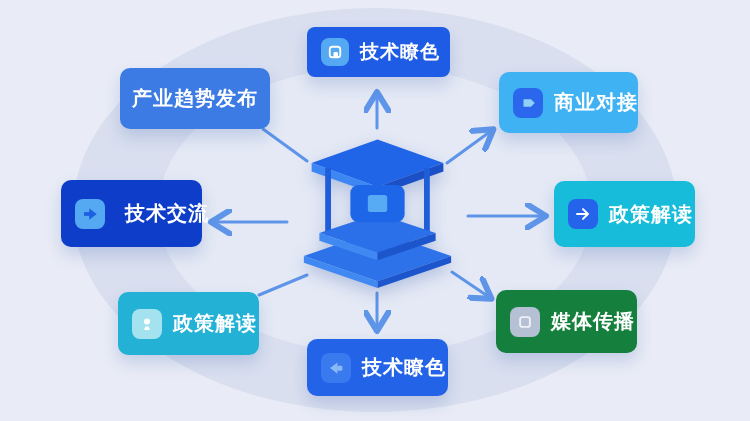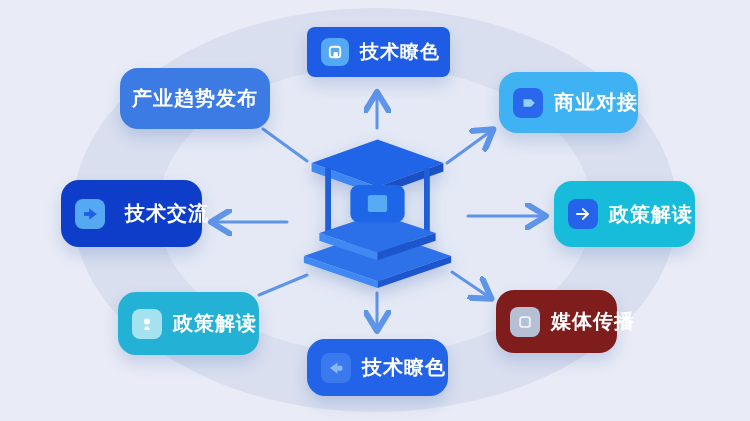--- a/index.html
+++ b/index.html
@@ -7,21 +7,21 @@
   .canvas{
     position:relative;width:750px;height:421px;overflow:hidden;
     background:#e9ecf6;
   }
   .ellipse{position:absolute;border-radius:50%;}
   .ellipse.ring{left:73px;top:8px;width:604px;height:404px;background:#d9dfef;}
   .ellipse.inner{left:158px;top:66px;width:434px;height:288px;background:#e4e9f5;}
 
   .node{
     position:absolute;display:flex;align-items:center;gap:11px;
-    padding:0 14px;border-radius:18px;box-sizing:border-box;
+    padding:0 14px;border-radius:10px;box-sizing:border-box;
     box-shadow:0 8px 16px rgba(30,70,160,.18);
     color:#fff;font-weight:700;letter-spacing:1px;
   }
   .node .label{white-space:nowrap;font-size:20px;}
   .iconbox{
     flex:0 0 auto;width:30px;height:30px;border-radius:8px;
     display:flex;align-items:center;justify-content:center;
   }
   .iconbox svg{display:block;}
 
@@ -38,21 +38,21 @@
 
   .node-right{left:554px;top:181px;width:141px;height:66px;background:#16bcd9;}
   .node-right .iconbox{background:#2563eb;}
 
   .node-bottom-left{left:118px;top:292px;width:141px;height:63px;background:#23b2d6;}
   .node-bottom-left .iconbox{background:#a5e2ef;}
 
   .node-bottom{left:307px;top:339px;width:141px;height:57px;background:#2263e8;}
   .node-bottom .iconbox{background:#3b79ee;}
 
-  .node-bottom-right{left:496px;top:290px;width:121px;height:63px;background:#7f1d1d;}
+  .node-bottom-right{left:496px;top:290px;width:141px;height:63px;background:#15803d;}
   .node-bottom-right .iconbox{background:#b6c0d4;}
 
   .links{position:absolute;left:0;top:0;width:750px;height:421px;pointer-events:none;}
   .booth{position:absolute;left:300px;top:136px;width:155px;height:152px;filter:drop-shadow(0 6px 8px rgba(30,70,160,.25));}
 </style>
 </head>
 <body>
 
 <div class="canvas">
   <div class="ellipse ring"></div>

